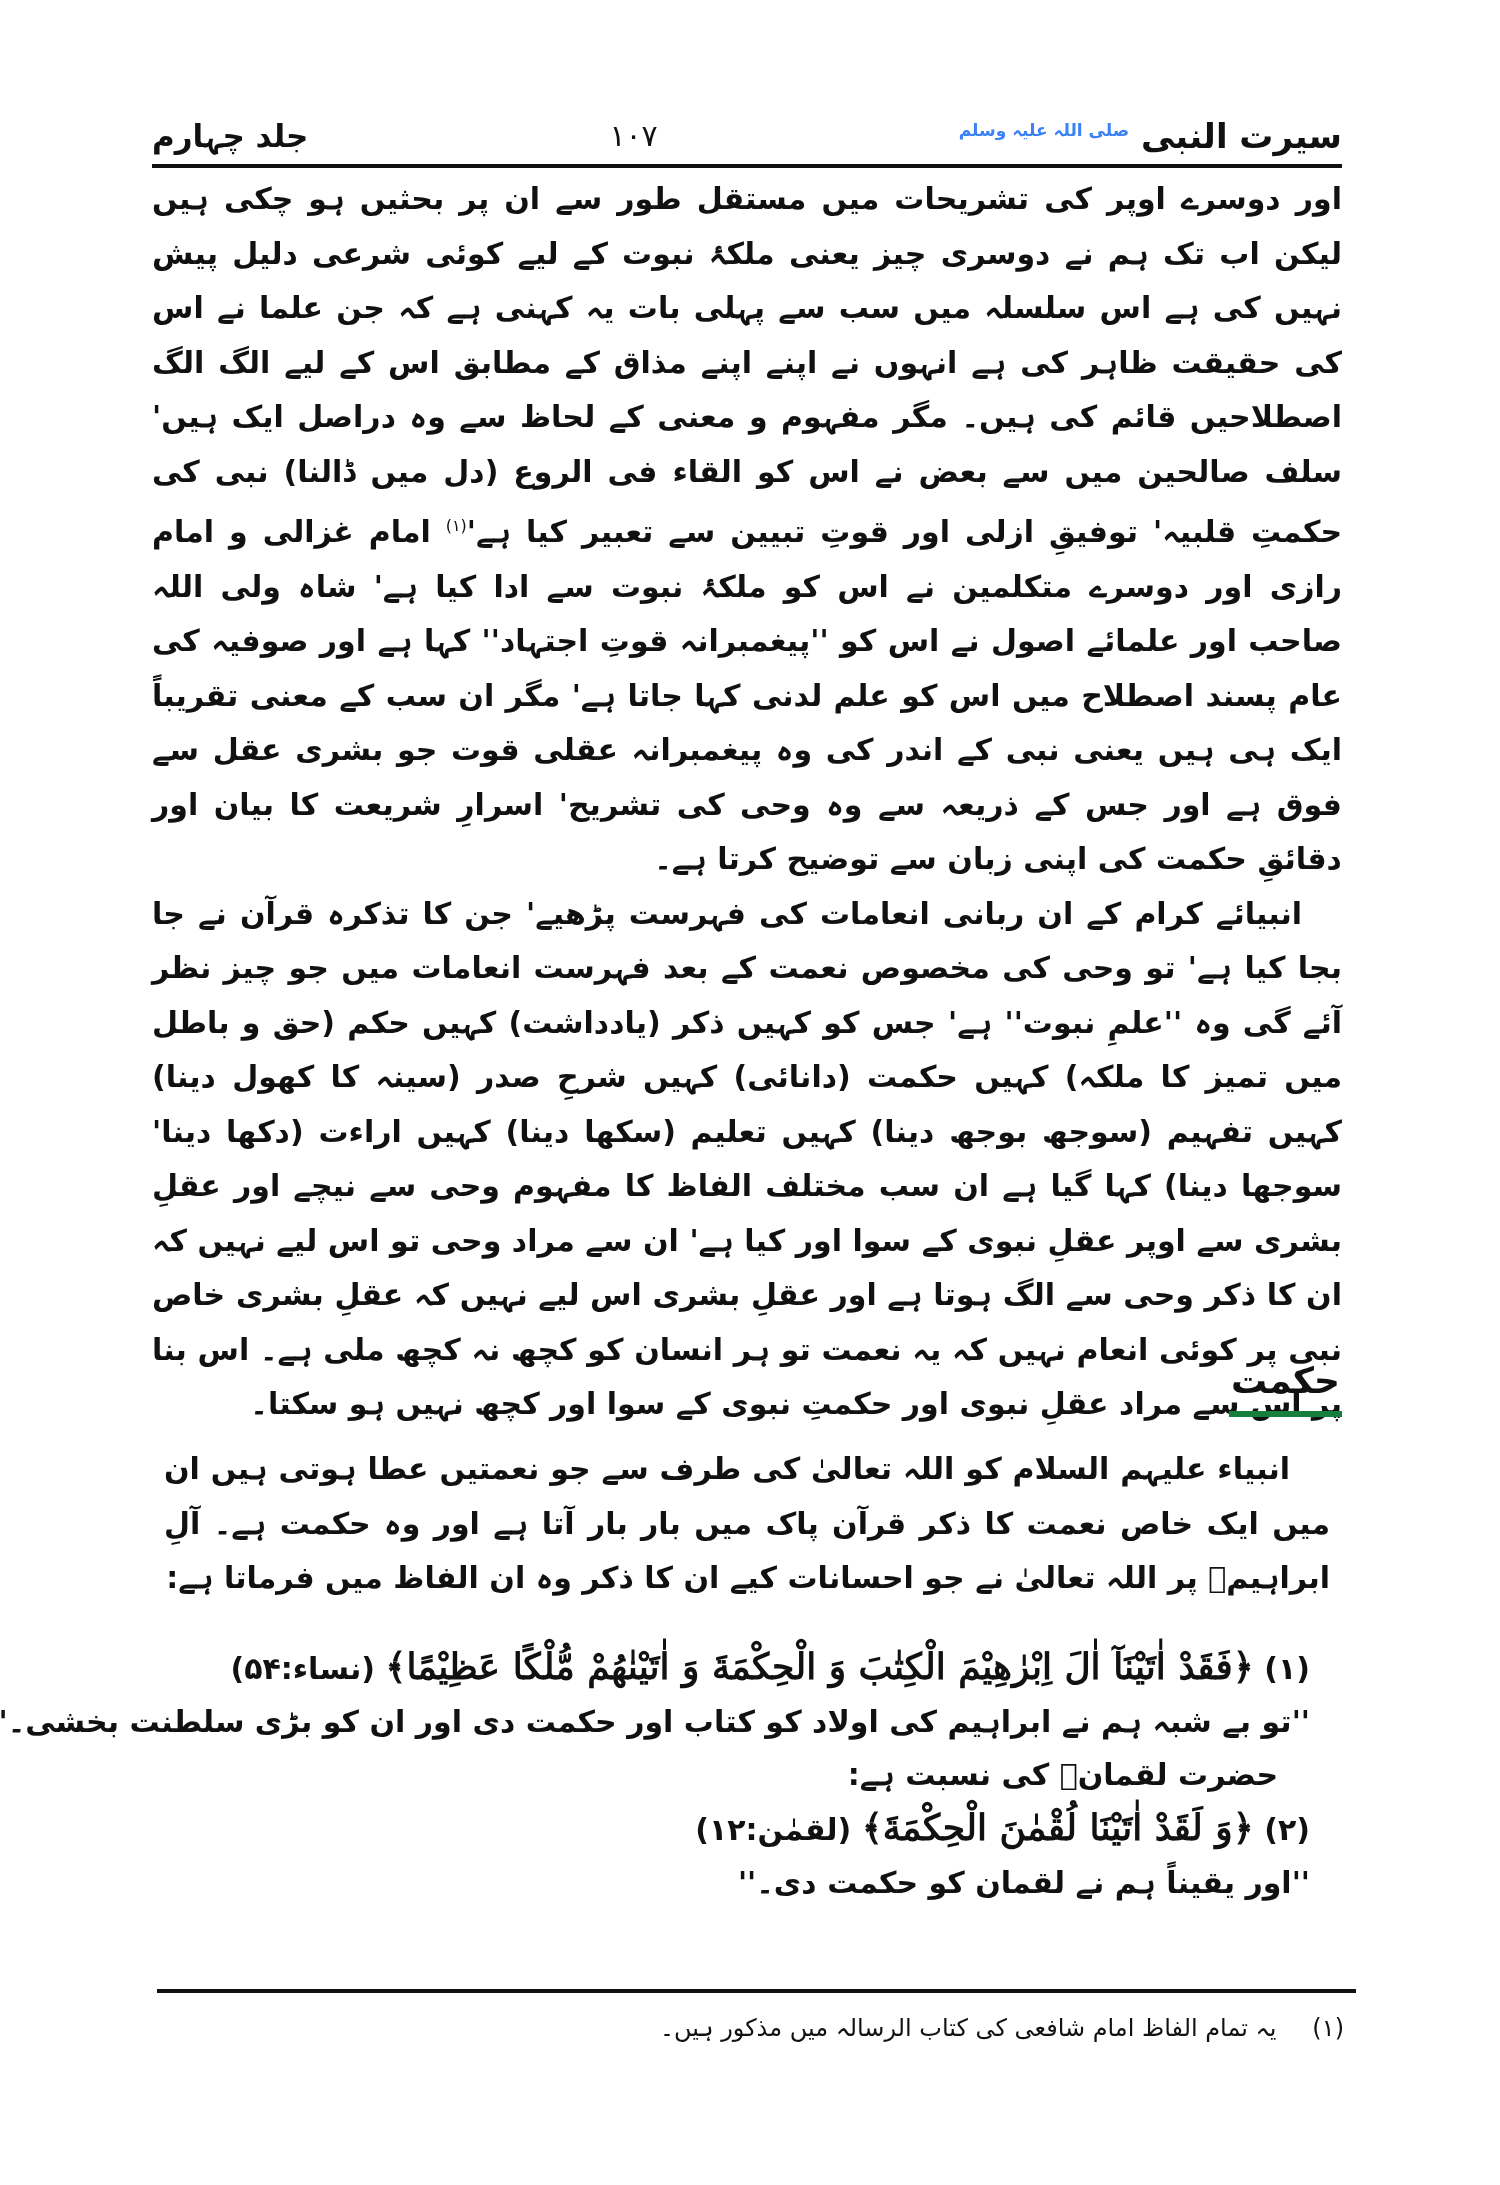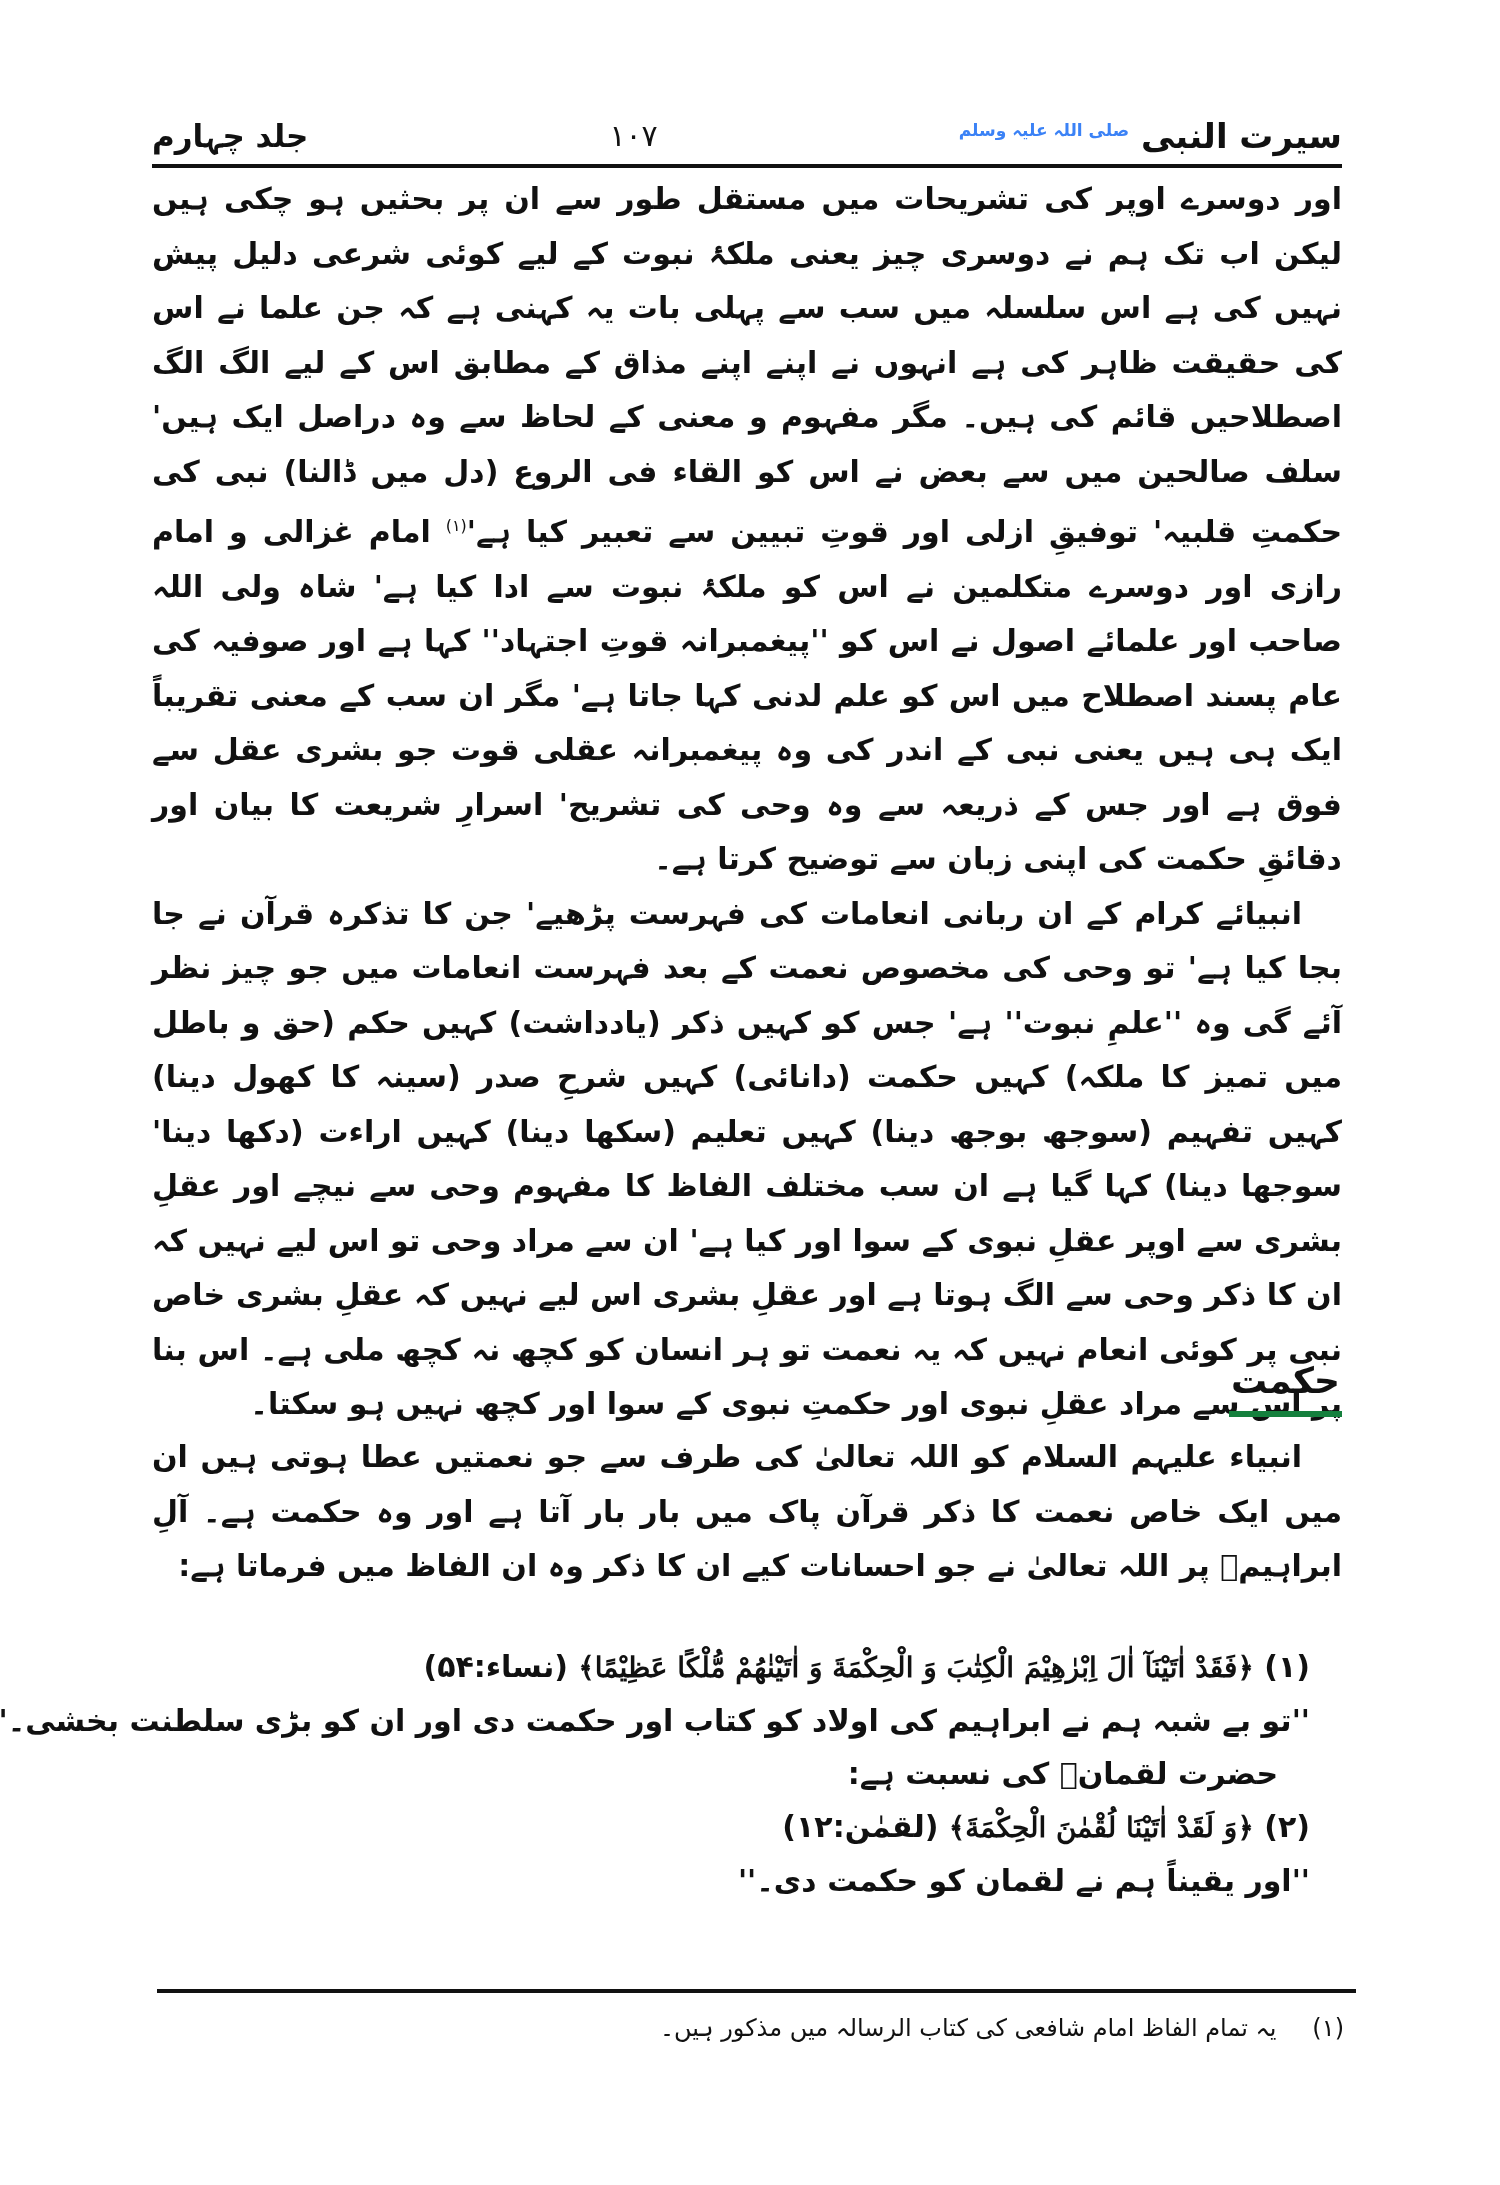--- a/index.html
+++ b/index.html
@@ -28,28 +28,28 @@
   .heading {
     position: absolute; right: 158px; top: 1355px;
     direction: rtl; font-size: 36px; font-weight: bold; line-height: 52px;
     border-bottom: 6px solid #15803d; padding: 0 2px 4px 2px;
   }
   .section2 {
     position: absolute; left: 152px; top: 1430px; width: 1190px;
     direction: rtl; text-align: justify; text-align-last: right;
     font-size: 30px; line-height: 54.5px; font-weight: bold;
   }
-  .section2 p { margin: 0; }
+  .section2 p { margin: 12px; }
   .section2 p.indent { text-indent: 40px; }
   .quotes {
     position: absolute; right: 190px; top: 1640px; width: 1000px;
     direction: rtl; font-size: 30px; line-height: 53px; font-weight: bold;
   }
   .quotes .row { white-space: nowrap; }
-  .quotes .verse { font-family: "DejaVu Serif", serif; font-size: 28px; }
+  .quotes .verse { font-family: "DejaVu Serif", serif; font-size: 36px; }
   .quotes .ref { font-weight: bold; }
   .quotes .trans { padding-right: 0; }
   .quotes .intro { padding-right: 32px; }
   .footnote-rule {
     position: absolute; left: 157px; top: 1989px; width: 1199px; height: 4px; background: #111;
   }
   .footnote {
     position: absolute; right: 156px; top: 2008px; width: 1190px;
     direction: rtl; font-size: 24px; line-height: 40px; font-weight: normal;
   }

